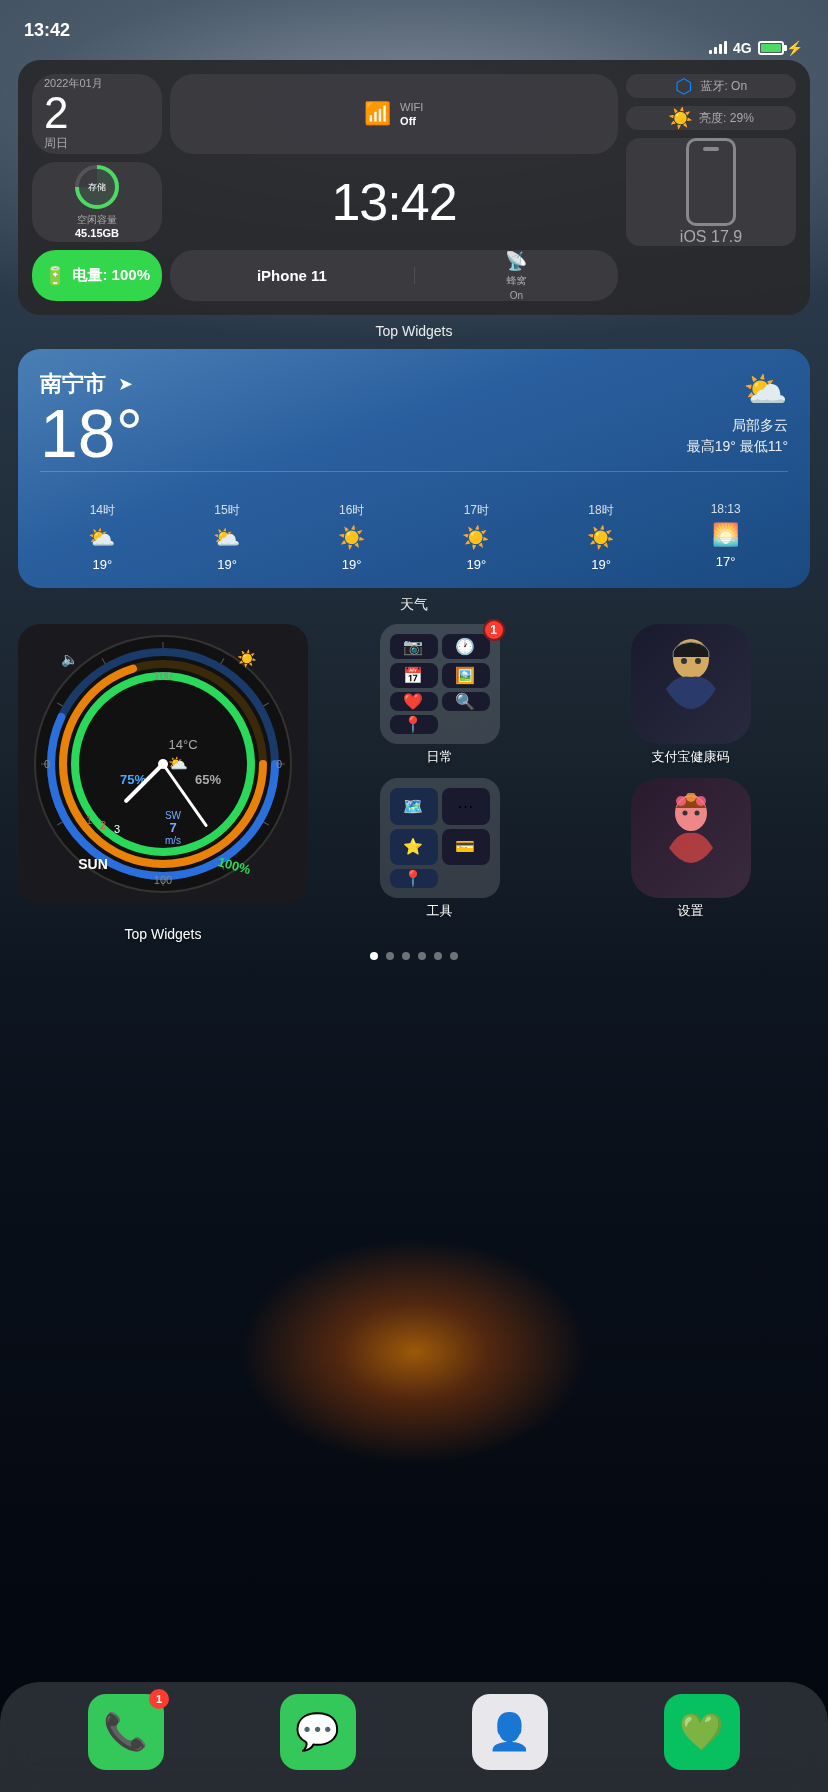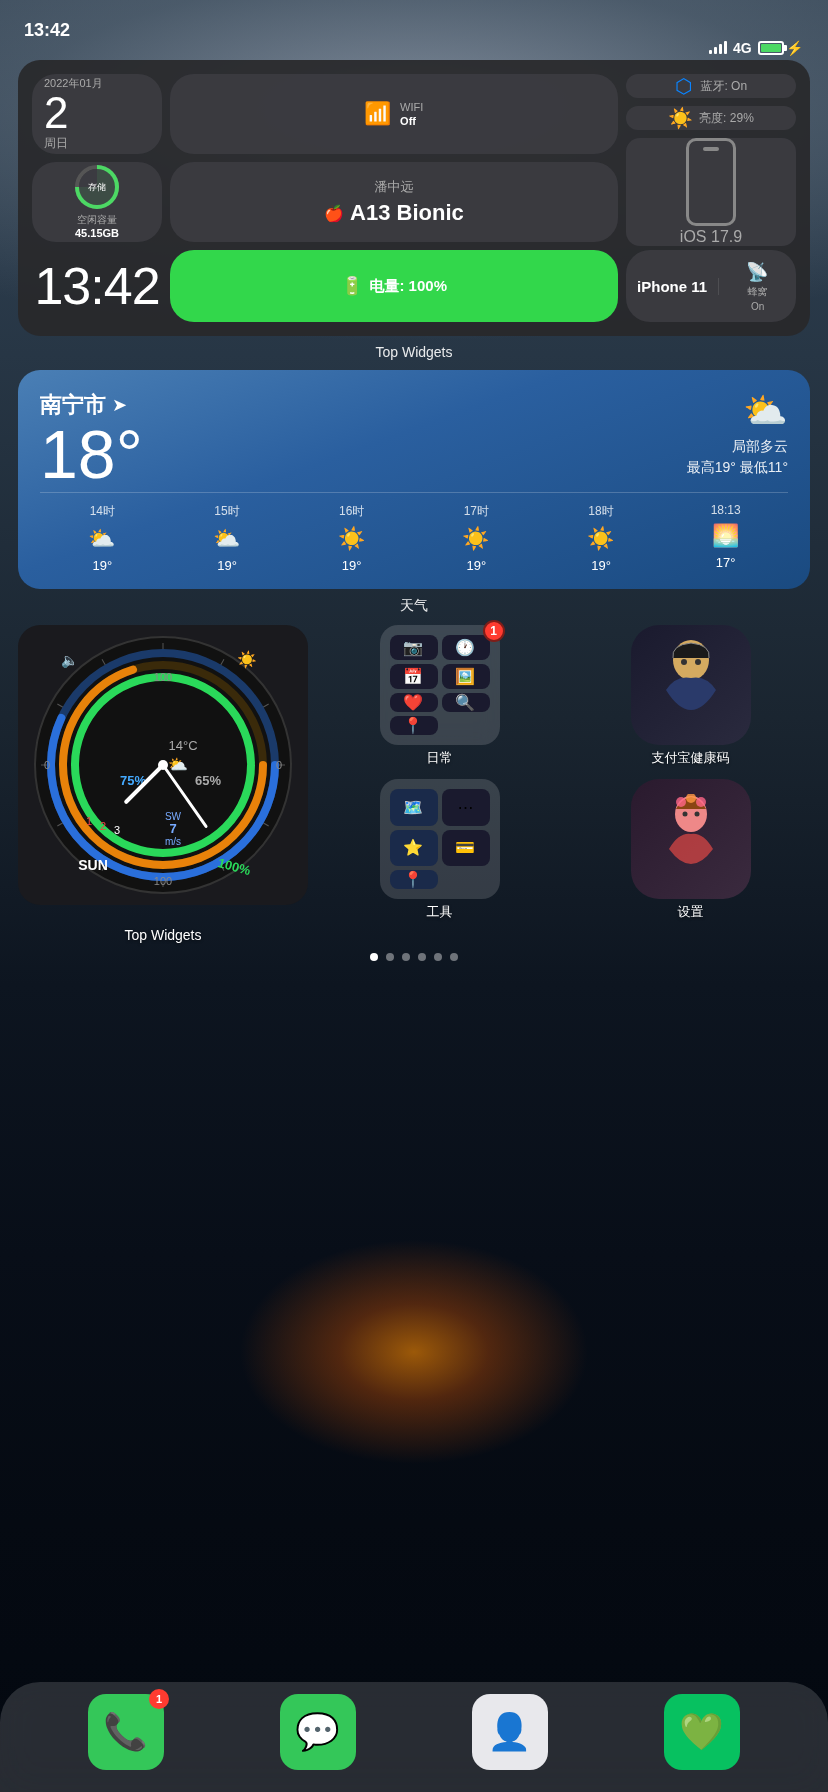--- a/index.html
+++ b/index.html
@@ -263,21 +263,21 @@
     .weather-desc {
       text-align: right;
       color: rgba(255,255,255,0.9);
       font-size: 14px;
       line-height: 1.5;
     }
     .weather-forecast {
       display: flex;
       justify-content: space-between;
       border-top: 1px solid rgba(255,255,255,0.2);
-      padding-top: 10px;
+      padding-top: 30px;
       text-align: center;
     }
     .forecast-item {
       display: flex;
       flex-direction: column;
       align-items: center;
       gap: 6px;
       color: white;
       font-size: 13px;
       flex: 1;
@@ -515,27 +515,20 @@
         <div class="storage-circle">
           <div class="storage-arc"></div>
           <div class="storage-inner">
             <span style="font-size:9px;color:white;">存储</span>
           </div>
         </div>
         <span style="font-size:10px;color:#aaa;">空闲容量</span>
         <span style="font-size:11px;color:white;font-weight:600;">45.15GB</span>
       </div>
 
-      <div class="w-cell w-device-name">
-        <span class="device-name-text">潘中远</span>
-        <div style="display:flex;align-items:center;gap:6px;">
-          <span style="font-size:16px;">🍎</span>
-          <span style="font-size:22px;font-weight:700;color:white;">A13 Bionic</span>
-        </div>
-      </div>
 
       <div class="w-cell" style="display:flex;flex-direction:row;gap:0;padding:0;">
         <div style="flex:1.2;display:flex;align-items:center;justify-content:center;border-right:1px solid rgba(255,255,255,0.1);">
           <span style="font-size:15px;font-weight:600;color:white;">iPhone 11</span>
         </div>
         <div style="flex:1;display:flex;flex-direction:column;align-items:center;justify-content:center;gap:2px;">
           <span style="font-size:18px;color:#6ac;">📡</span>
           <span style="font-size:10px;color:#aaa;">蜂窝</span>
           <span style="font-size:10px;color:#aaa;">On</span>
         </div>
@@ -559,21 +552,21 @@
       </div>
 
     </div>
   </div>
 
   <div class="widget-label">Top Widgets</div>
 
   <div class="weather-widget">
     <div class="weather-top">
       <div>
-        <div style="display:flex;align-items:center;gap:6px;">
+        <div style="display:flex;align-items:center;gap:12px;">
           <span class="weather-city">南宁市</span>
           <span style="color:white;font-size:18px;">➤</span>
         </div>
         <div class="weather-temp">18°</div>
       </div>
       <div style="display:flex;flex-direction:column;align-items:flex-end;gap:4px;">
         <span class="weather-icon">⛅</span>
         <div class="weather-desc">
           <div>局部多云</div>
           <div><span>最高19°</span> <span>最低11°</span></div>

